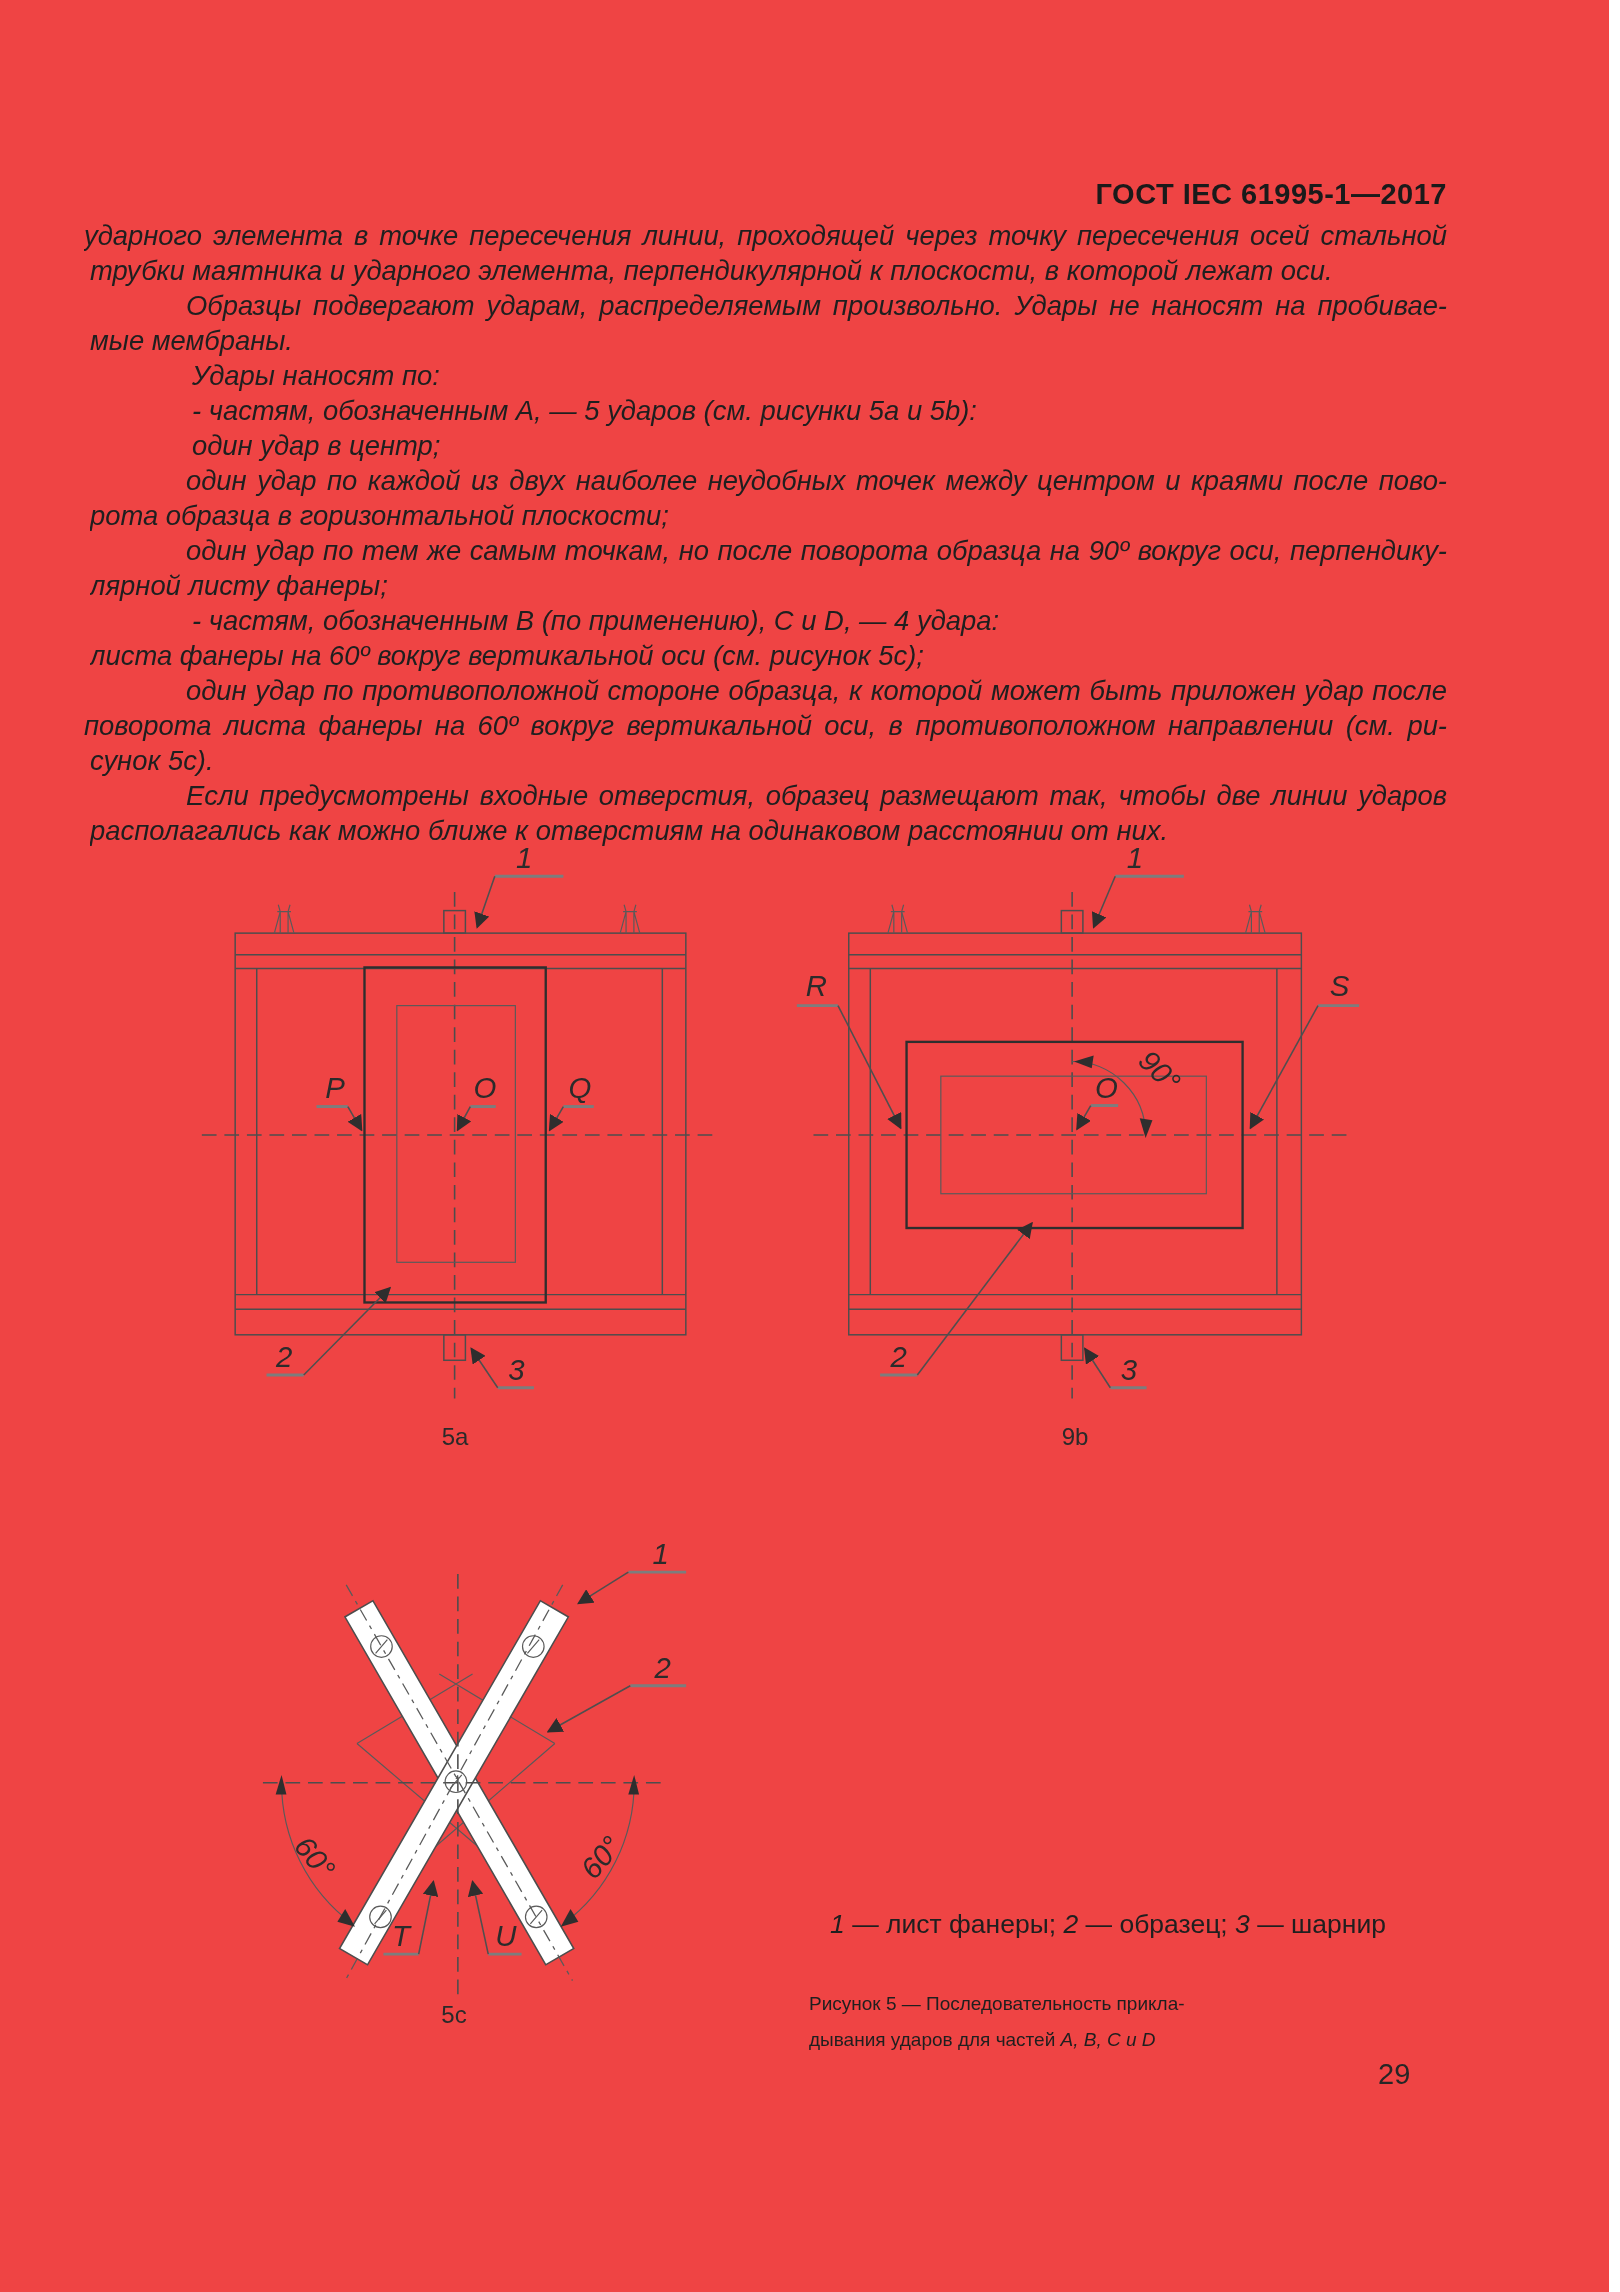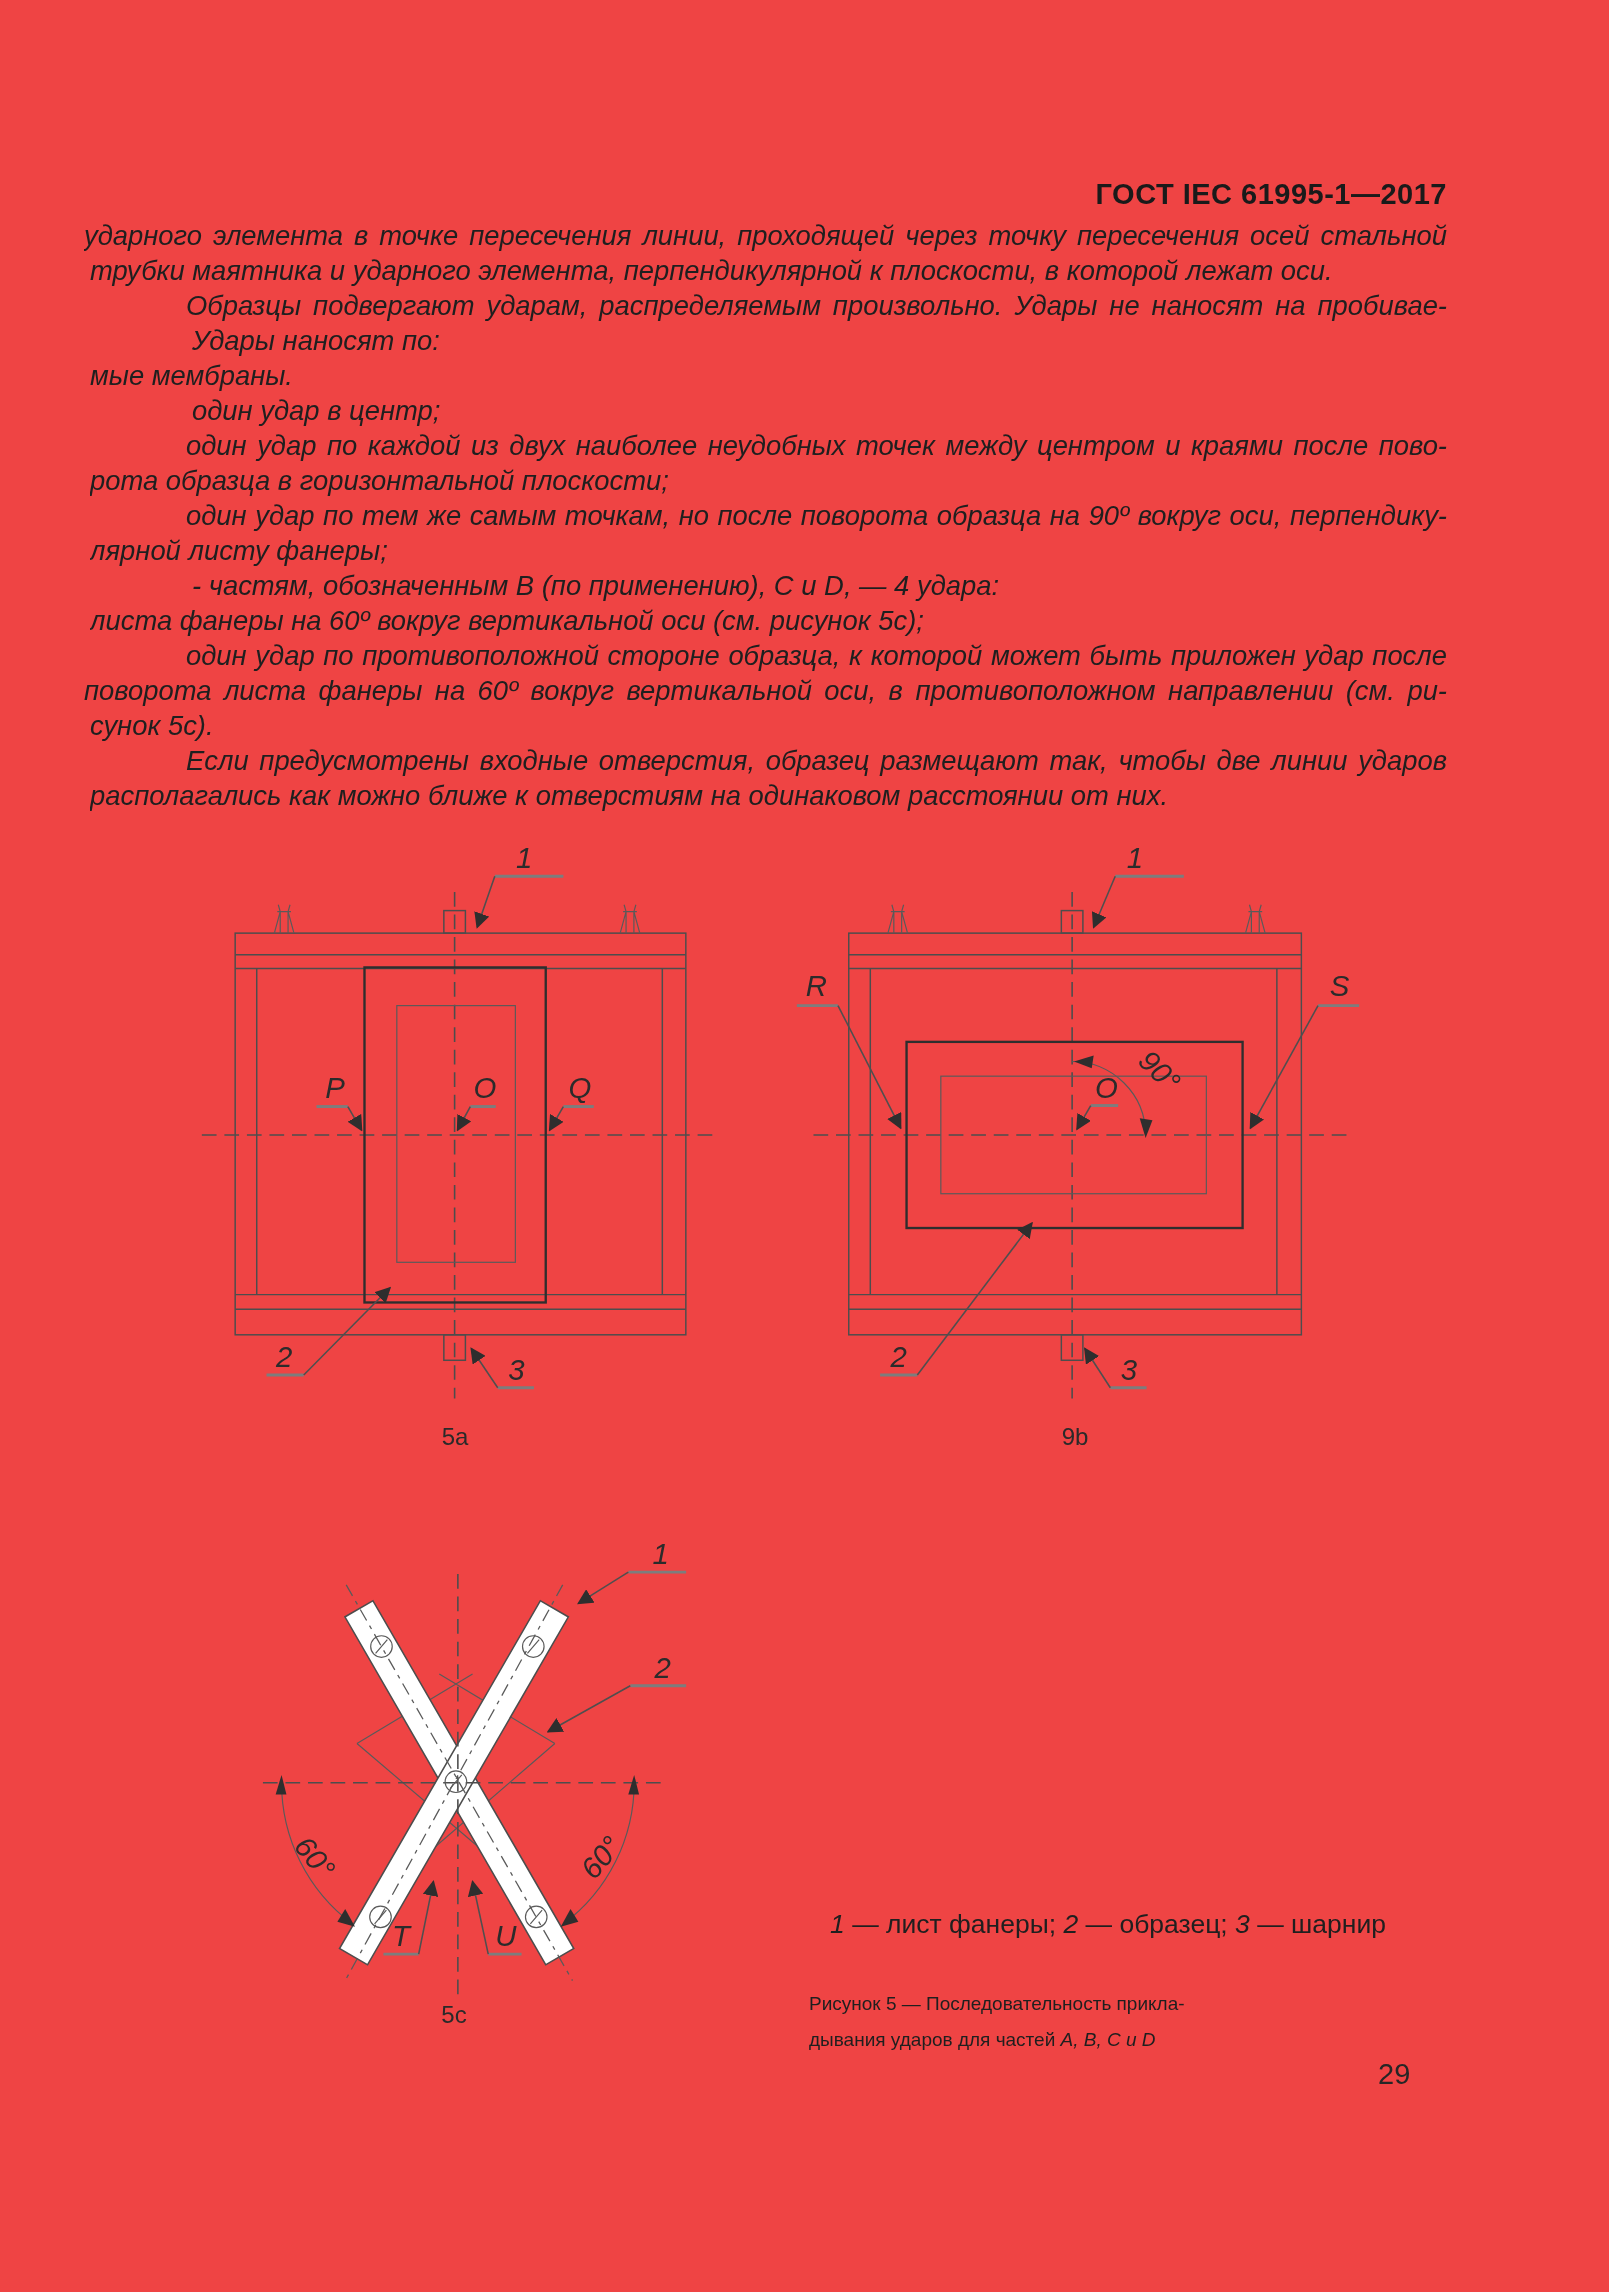--- a/index.html
+++ b/index.html
@@ -37,22 +37,23 @@
 <body>
 
 <div class="page">
 
   <div class="hdr">ГОСТ IEC 61995-1—2017</div>
 
   <div class="body-text">
     <div class="bl">ударного элемента в точке пересечения линии, проходящей через точку пересечения осей стальной</div>
     <div class="bl last">трубки маятника и ударного элемента, перпендикулярной к плоскости, в которой лежат оси.</div>
     <div class="bl ind">Образцы подвергают ударам, распределяемым произвольно. Удары не наносят на пробивае-</div>
+    <div class="bl last">мые мембраны.</div>
     <div class="bl last ind">Удары наносят по:</div>
-    <div class="bl last">мые мембраны.</div>
+    <div class="bl last ind">- частям, обозначенным A, — 5 ударов (см. рисунки 5a и 5b):</div>
     <div class="bl last ind">один удар в центр;</div>
     <div class="bl ind">один удар по каждой из двух наиболее неудобных точек между центром и краями после пово-</div>
     <div class="bl last">рота образца в горизонтальной плоскости;</div>
     <div class="bl ind">один удар по тем же самым точкам, но после поворота образца на 90º вокруг оси, перпендику-</div>
     <div class="bl last">лярной листу фанеры;</div>
     <div class="bl last ind">- частям, обозначенным B (по применению), C и D, — 4 удара:</div>
     <div class="bl last">листа фанеры на 60º вокруг вертикальной оси (см. рисунок 5c);</div>
     <div class="bl ind">один удар по противоположной стороне образца, к которой может быть приложен удар после</div>
     <div class="bl">поворота листа фанеры на 60º вокруг вертикальной оси, в противоположном направлении (см. ри-</div>
     <div class="bl last">сунок 5c).</div>

